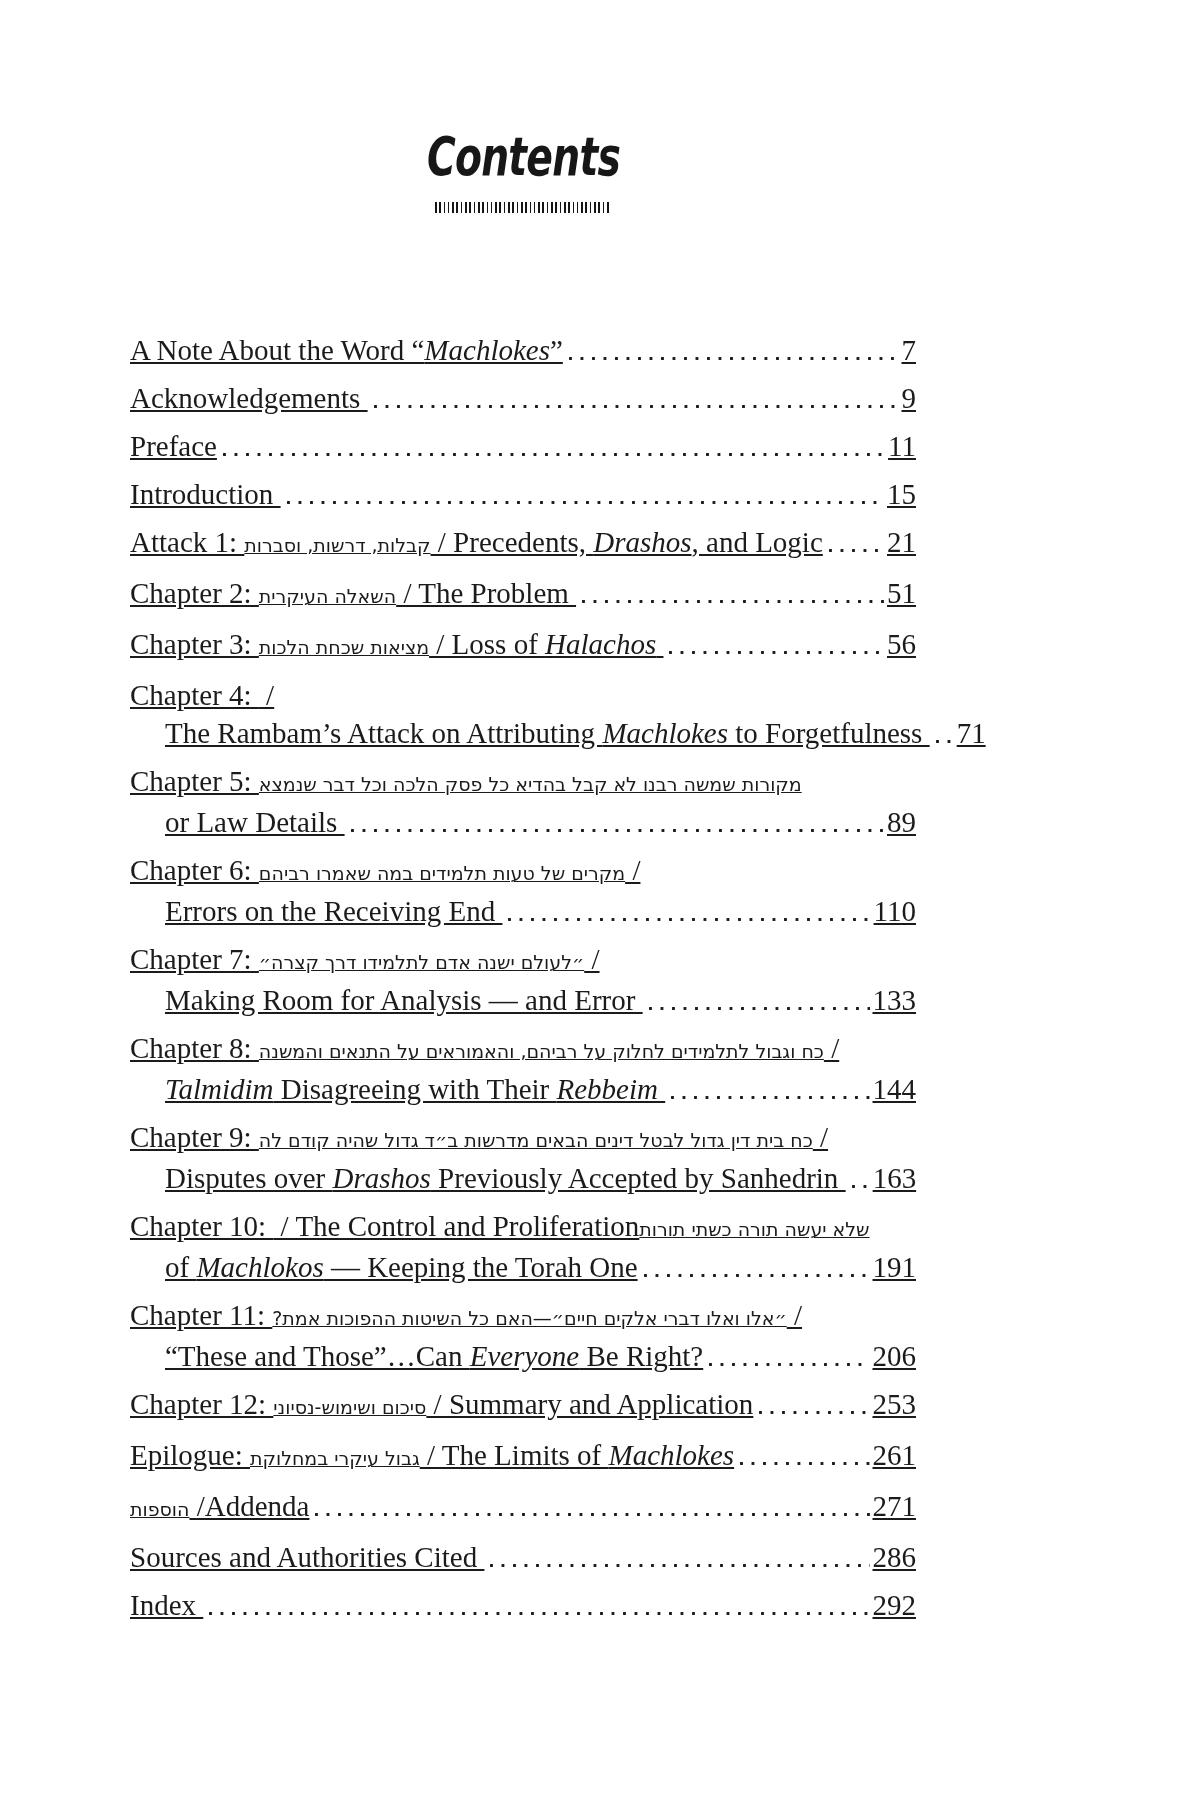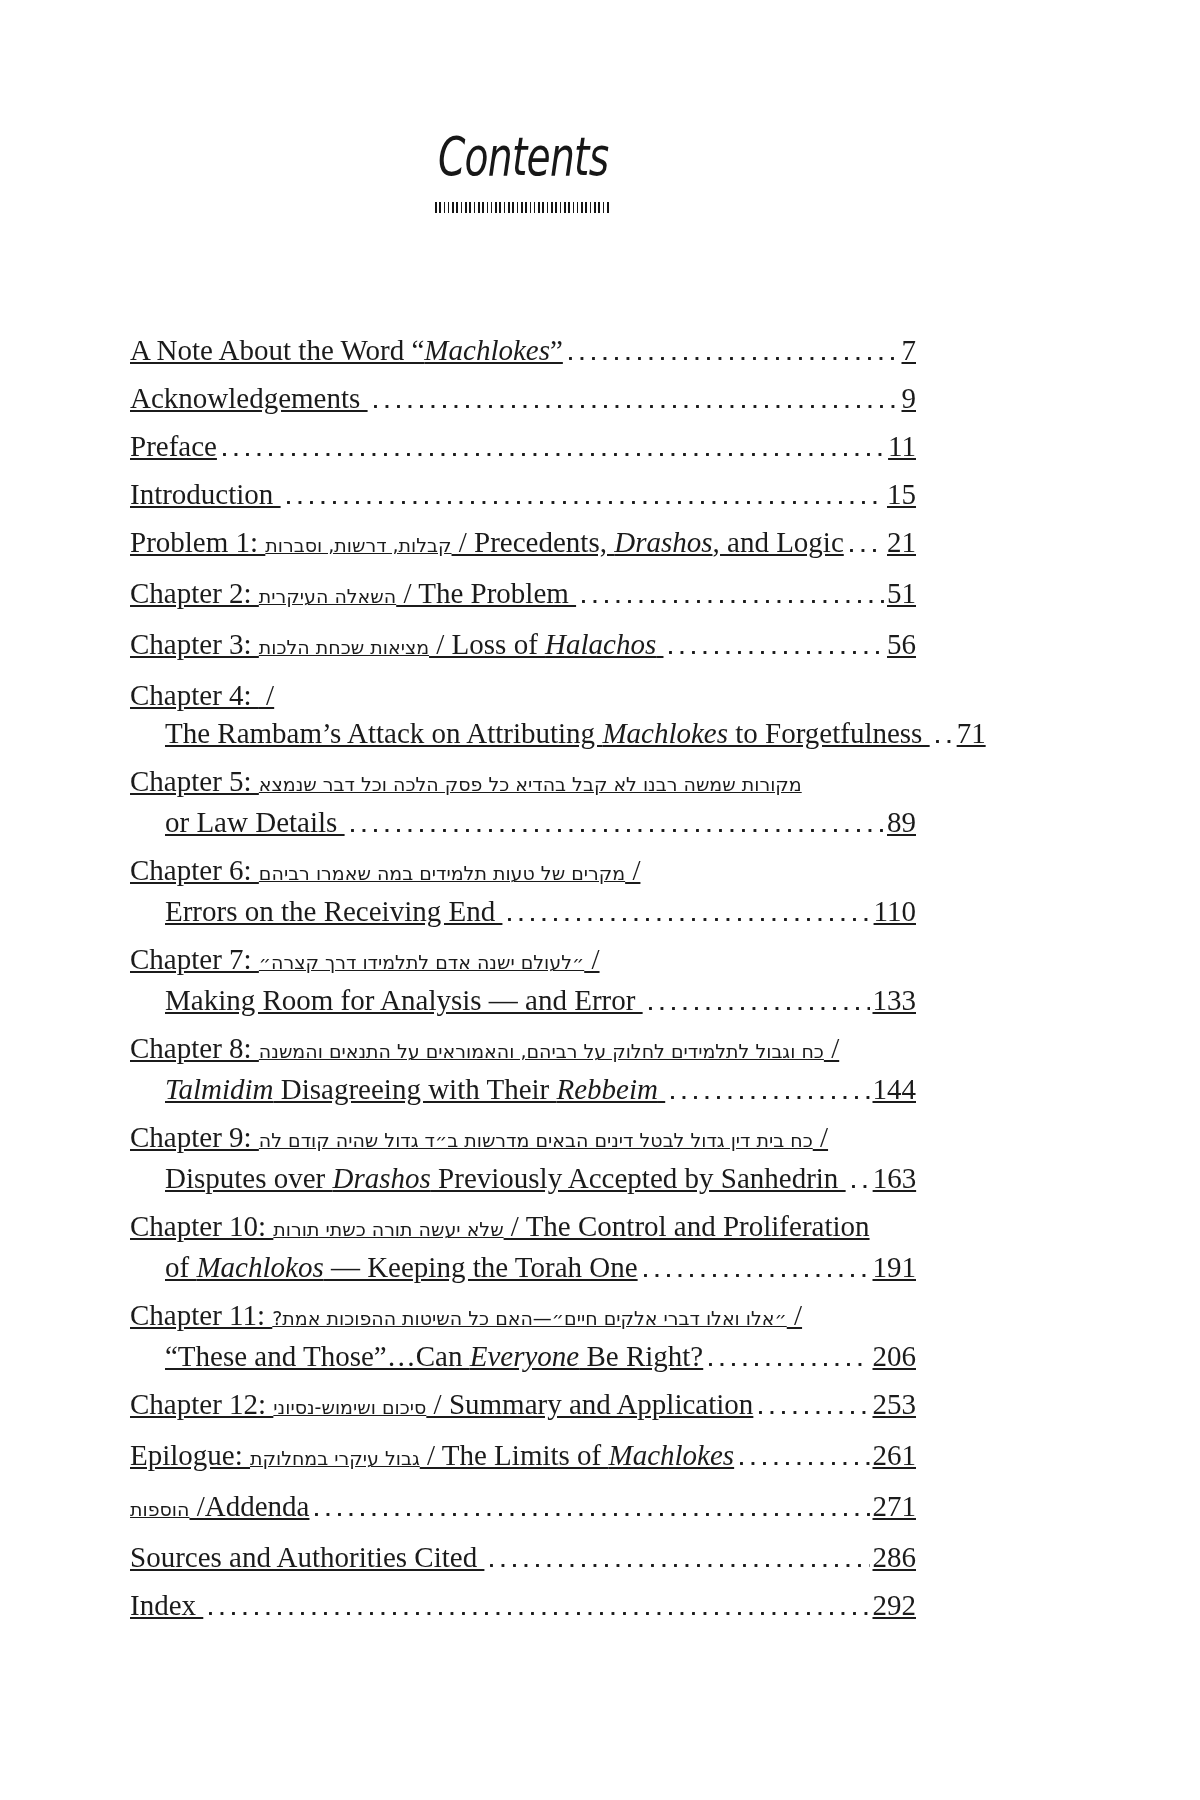--- a/index.html
+++ b/index.html
@@ -14,21 +14,21 @@
     color: #1b1b1b;
   }
   .content {
     margin-left: 130px;
     width: 786px;
   }
   .title {
     padding-top: 126px;
     text-align: center;
     font-family: "DejaVu Sans", sans-serif;
-    font-weight: normal;
+    font-weight: bold;
     font-style: italic;
     font-size: 53px;
     color: #171717;
   }
   .title span {
     display: inline-block;
     transform: scaleX(0.74);
     transform-origin: center;
     letter-spacing: -1px;
   }
@@ -105,21 +105,21 @@
         </div>
         <div class="entry">
           <div class="line">
             <span class="seg seg-roman">Introduction </span>
             <span class="dots"></span>
             <span class="page-num">15</span>
           </div>
         </div>
         <div class="entry">
           <div class="line">
-            <span class="seg seg-roman">Problem 1: </span>
+            <span class="seg seg-roman">Attack 1: </span>
             <span class="seg seg-hebrew" dir="rtl">קבלות, דרשות, וסברות</span>
             <span class="seg seg-roman"> / Precedents, </span>
             <span class="seg seg-italic">Drashos</span>
             <span class="seg seg-roman">, and Logic</span>
             <span class="dots"></span>
             <span class="page-num">21</span>
           </div>
         </div>
         <div class="entry">
           <div class="line">
@@ -214,22 +214,22 @@
             <span class="seg seg-roman">Disputes over </span>
             <span class="seg seg-italic">Drashos</span>
             <span class="seg seg-roman"> Previously Accepted by Sanhedrin </span>
             <span class="dots"></span>
             <span class="page-num">163</span>
           </div>
         </div>
         <div class="entry">
           <div class="line">
             <span class="seg seg-roman">Chapter 10: </span>
+            <span class="seg seg-roman"> / The Control and Proliferation</span>
             <span class="seg seg-hebrew" dir="rtl">שלא יעשה תורה כשתי תורות</span>
-            <span class="seg seg-roman"> / The Control and Proliferation</span>
           </div>
           <div class="line indent">
             <span class="seg seg-roman">of </span>
             <span class="seg seg-italic">Machlokos</span>
             <span class="seg seg-roman"> — Keeping the Torah One</span>
             <span class="dots"></span>
             <span class="page-num">191</span>
           </div>
         </div>
         <div class="entry">

